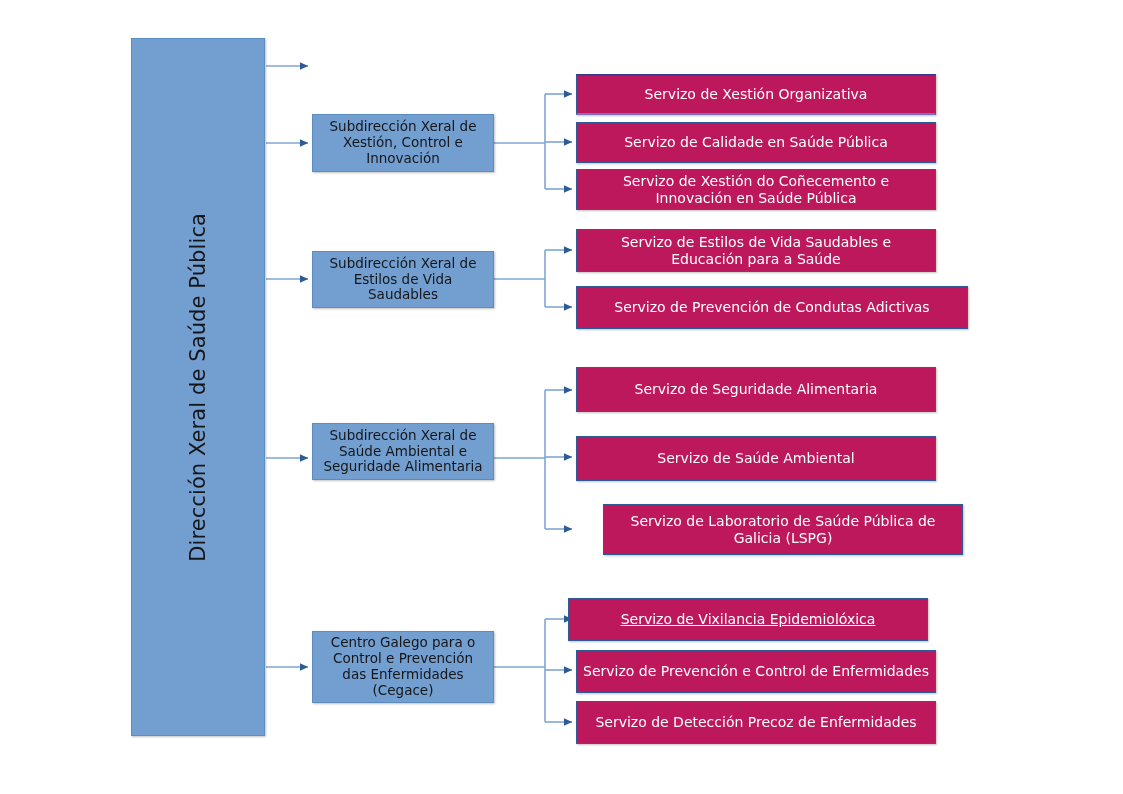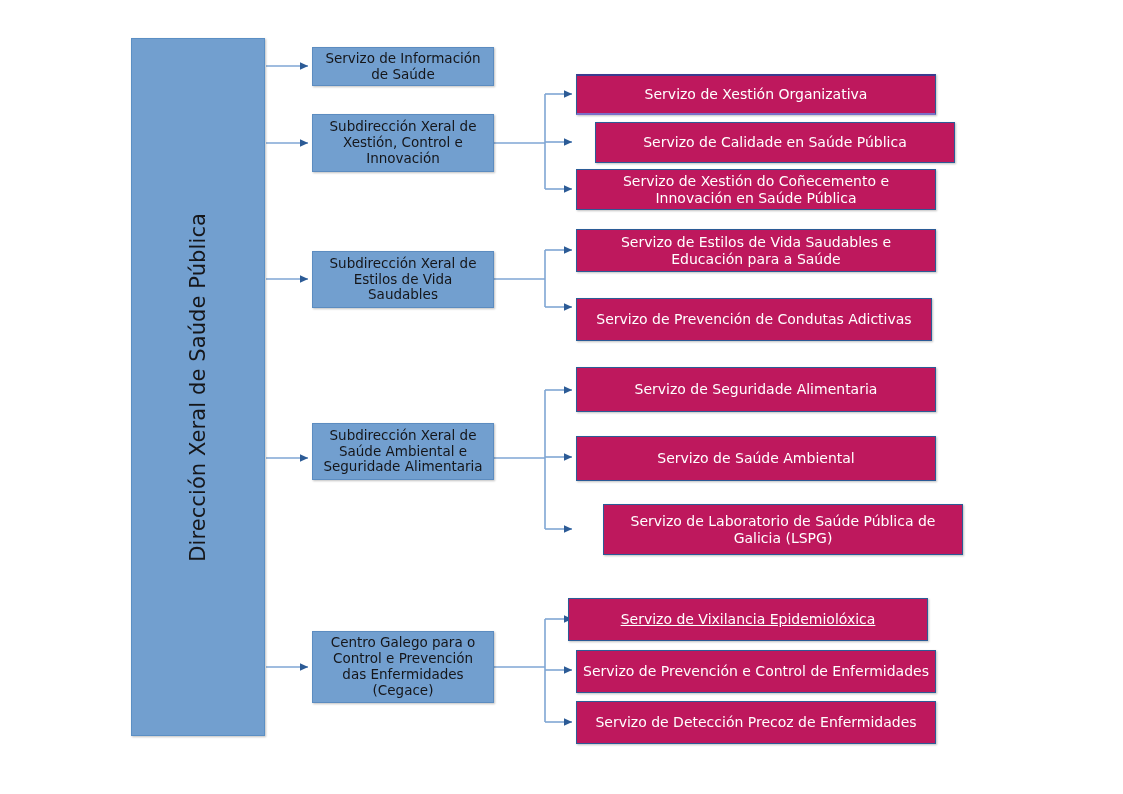--- a/index.html
+++ b/index.html
@@ -116,23 +116,20 @@
       <path d="M545,619 L572,619"></path>
       <path d="M545,670 L572,670"></path>
       <path d="M545,722 L572,722"></path>
     </g>
   </svg>
 
   <div class="box root" style="left:131px;top:38px;width:134px;height:698px;">
     <span>Dirección Xeral de Saúde Pública</span>
   </div>
 
-  <div class="box sub" style="left:312px;top:47px;width:182px;height:39px;">
-    <span>Servizo de Información de Saúde</span>
-  </div>
 
   <div class="box sub" style="left:312px;top:114px;width:182px;height:58px;">
     <span>Subdirección Xeral de Xestión, Control e Innovación</span>
   </div>
 
   <div class="box sub" style="left:312px;top:251px;width:182px;height:57px;">
     <span>Subdirección Xeral de Estilos de Vida Saudables</span>
   </div>
 
   <div class="box sub" style="left:312px;top:631px;width:182px;height:72px;">
@@ -140,33 +137,33 @@
   </div>
 
   <div class="box sub" style="left:312px;top:423px;width:182px;height:57px;">
     <span>Subdirección Xeral de Saúde Ambiental e Seguridade Alimentaria</span>
   </div>
 
   <div class="box svc first-accent" style="left:576px;top:74px;width:360px;height:41px;">
     <span>Servizo de Xestión Organizativa</span>
   </div>
 
-  <div class="box svc" style="left:595px;top:122px;width:360px;height:41px;">
+  <div class="box svc" style="left:576px;top:122px;width:360px;height:41px;">
     <span>Servizo de Calidade en Saúde Pública</span>
   </div>
 
   <div class="box svc" style="left:576px;top:169px;width:360px;height:41px;">
     <span>Servizo de Xestión do Coñecemento e Innovación en Saúde Pública</span>
   </div>
 
   <div class="box svc" style="left:576px;top:229px;width:360px;height:43px;">
     <span>Servizo de Estilos de Vida Saudables e Educación para a Saúde</span>
   </div>
 
-  <div class="box svc" style="left:576px;top:298px;width:356px;height:43px;text-align:center;">
+  <div class="box svc" style="left:576px;top:286px;width:392px;height:43px;text-align:center;">
     <span>Servizo de Prevención de Condutas Adictivas</span>
   </div>
 
   <div class="box svc" style="left:576px;top:367px;width:360px;height:45px;">
     <span>Servizo de Seguridade Alimentaria</span>
   </div>
 
   <div class="box svc" style="left:576px;top:436px;width:360px;height:45px;">
     <span>Servizo de Saúde Ambiental</span>
   </div>

